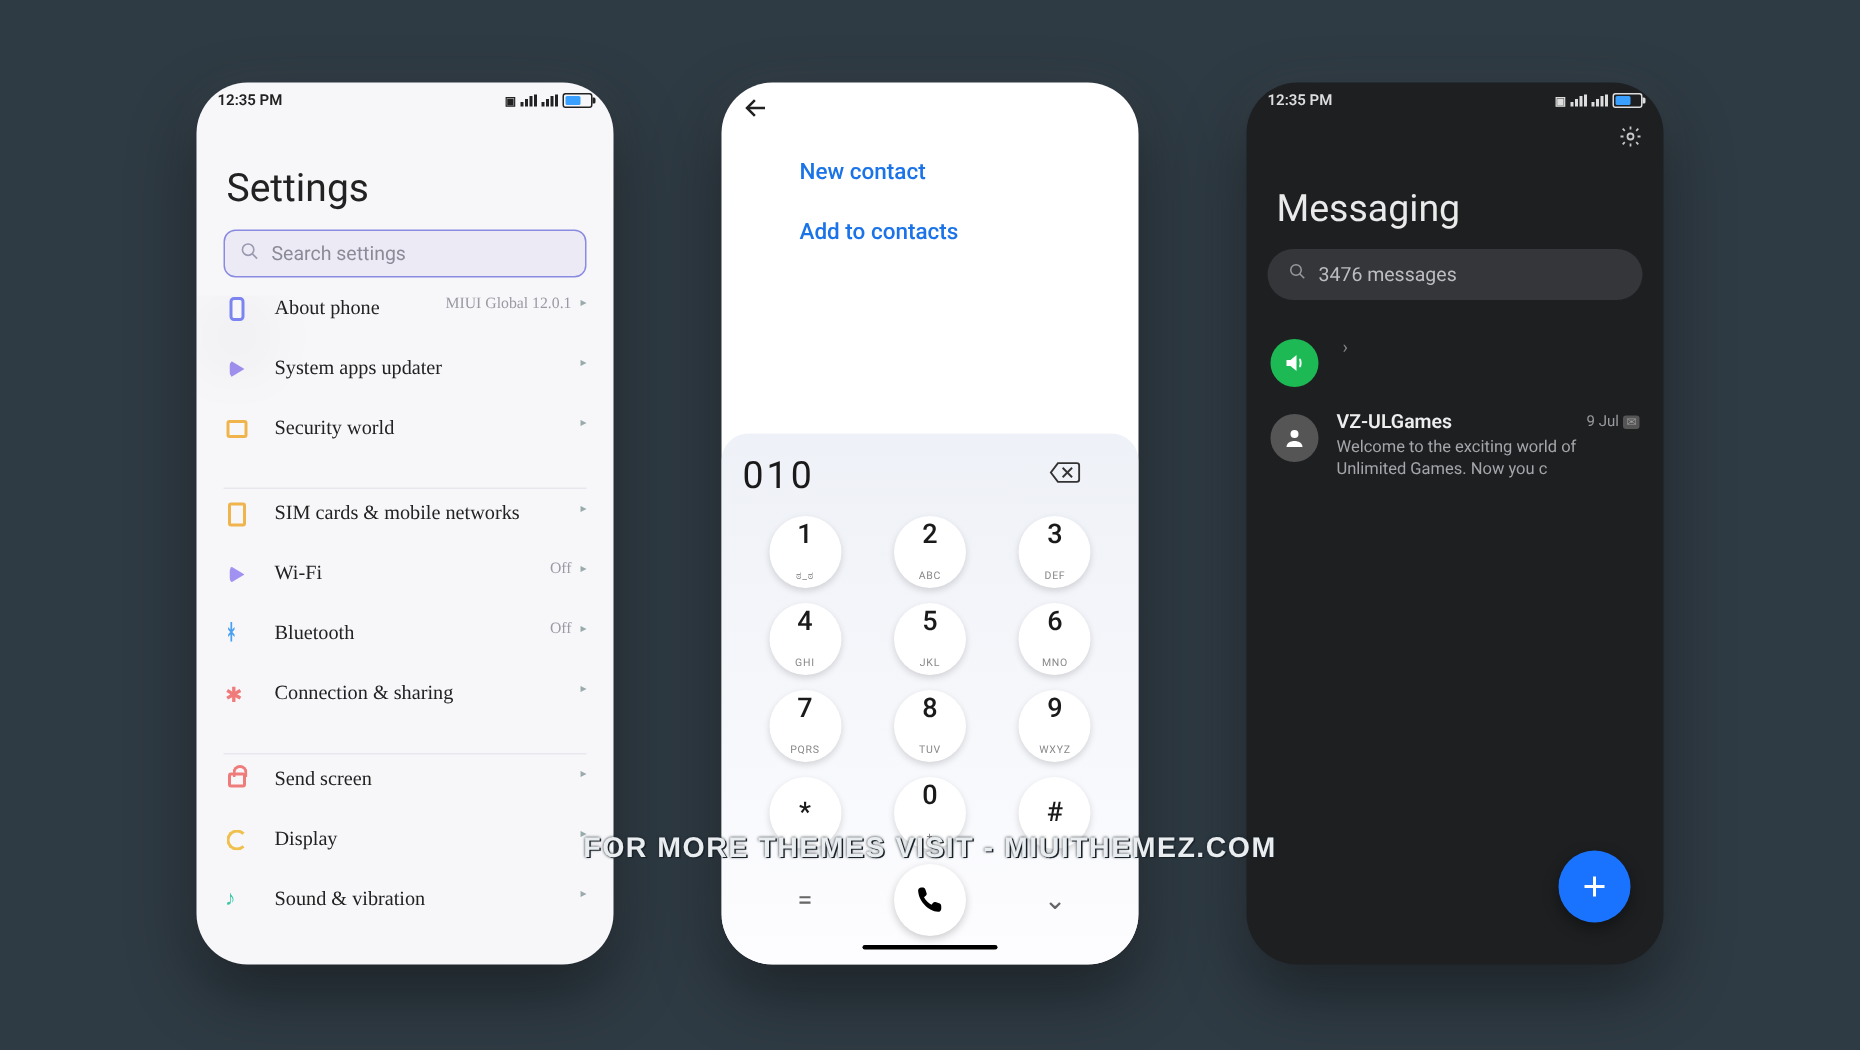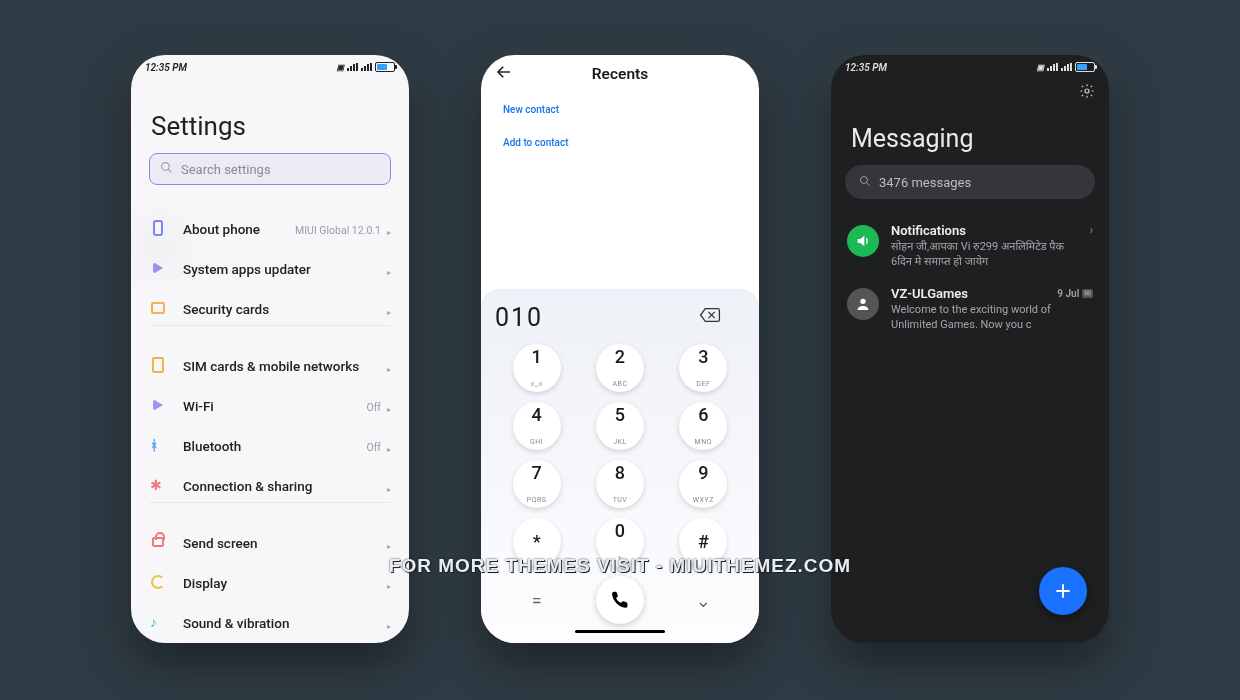--- a/index.html
+++ b/index.html
@@ -32,21 +32,20 @@
 
   
   .status {
     height: 22px;
     display: flex;
     align-items: center;
     justify-content: space-between;
     padding: 2px 14px 0 14px;
     font-size: 10px;
     font-weight: 600;
-    font-style: italic;
   }
   .phone.light .status { color: #222; }
   .phone.dark  .status { color: #ddd; }
   .status .ind { display:flex; align-items:center; gap:3px; }
   .sig { display:inline-flex; align-items:flex-end; gap:1px; height:8px;}
   .sig i { width:2px; background:currentColor; display:inline-block;}
   .sig i:nth-child(1){height:3px}.sig i:nth-child(2){height:5px}.sig i:nth-child(3){height:7px}.sig i:nth-child(4){height:8px}
   .batt {
     width:20px; height:10px; border:1px solid currentColor; border-radius:2px; position:relative;
   }
@@ -59,21 +58,21 @@
     margin: 0 18px 12px 18px;
     border: 1.5px solid #8a8be0;
     background: #eceaf5;
     border-radius: 8px;
     height: 32px;
     display:flex; align-items:center; gap:8px; padding:0 10px;
     color:#8b8b98; font-size:13px;
   }
   .p1-list { flex:1; overflow:hidden; }
   .p1-row {
-    display:flex; align-items:flex-end; height:40px; padding:0 18px 0 18px; font-size:13.5px; color:#222;
+    display:flex; align-items:flex-start; height:40px; padding:0 18px 0 18px; font-size:13.5px; color:#222;font-family:Liberation Serif, serif;
   }
   .p1-row .ic { width:18px; height:18px; margin-right:16px; display:flex;align-items:center;justify-content:center;}
   .p1-row .lbl { flex:1; font-weight:500; }
   .p1-row .val { font-size:10.5px; color:#9a9aa4; margin-right:6px;}
   .p1-row .ch { font-size:8px; color:#9aa; }
   .p1-sep { height:1px; background:#e7e7ee; margin:8px 18px; }
 
   
   .sic { width:16px;height:16px;border-radius:4px; }
   .sic.phone { border:2px solid #7b84f0; width:10px;height:16px;border-radius:3px;}
@@ -85,21 +84,21 @@
   .sic.conn  { color:#f07b7b;font-size:14px;}
   .sic.lock  { width:12px;height:10px;border:2px solid #f07b7b;border-radius:2px;position:relative;}
   .sic.lock::before{content:"";position:absolute;top:-7px;left:1px;width:6px;height:6px;border:2px solid #f07b7b;border-bottom:none;border-radius:6px 6px 0 0;}
   .sic.disp  { width:14px;height:14px;border:2px solid #f0c04d;border-radius:50%;border-right-color:transparent;}
   .sic.sound { color:#3cc7a7;font-size:14px;}
 
   
   .p2-head { display:flex; align-items:center; padding:8px 14px; }
   .p2-back { font-size:18px; }
   .p2-title { flex:1; text-align:center; font-size:15.5px; font-weight:600; margin-left:-18px;}
-  .p2-link { display:block; color:#1a73e8; font-size:10px; font-weight:500; padding:11px 22px;}
+  .p2-link { display:block; color:#1a73e8; font-size:15px; font-weight:500; padding:11px 22px;margin-left:30px;}
   .p2-dial {
     margin-top:auto;
     background: linear-gradient(#eef1f7,#fdfdff);
     border-radius: 18px 18px 0 0;
     padding: 10px 14px 10px 14px;
   }
   .p2-num { font-size:25px; letter-spacing:2px; padding:4px 0 12px 0; position:relative;}
   .p2-bksp { position:absolute; right:24px; top:8px; font-size:14px; color:#444;}
   .p2-grid { display:grid; grid-template-columns:repeat(3,1fr); gap:10px 0; justify-items:center; }
   .p2-key {
@@ -119,21 +118,21 @@
   .p3-title { font-size:25px; font-weight:400; padding:22px 20px 12px 20px; color:#eaeaea;}
   .p3-search {
     margin:0 14px 16px 14px; height:34px; border-radius:18px; background:#34363a;
     display:flex;align-items:center;gap:8px;padding:0 14px;color:#bdbdbf;font-size:13px;
   }
   .p3-row { display:flex; padding:8px 16px; gap:12px; }
   .p3-av { width:32px;height:32px;border-radius:50%;background:#555;display:flex;align-items:center;justify-content:center;flex:none;color:#fff;font-size:15px;margin-top:2px;}
   .p3-av.green{background:#1db954;}
   .p3-body { flex:1; min-width:0;}
   .p3-name { font-size:13px; font-weight:600; color:#eee; display:flex; justify-content:space-between; align-items:center;}
-  .p3-date { font-size:10px; color:#9a9a9e; font-weight:700; display:flex; align-items:center; gap:3px;}
+  .p3-date { font-size:10px; color:#9a9a9e; font-weight:400; display:flex; align-items:center; gap:3px;}
   .p3-prev { font-size:11px; color:#a5a5aa; line-height:1.35; margin-top:2px; }
   .p3-chev { color:#888; font-size:12px; margin-left:4px;}
   .p3-fab {
     position:absolute; right:22px; bottom:28px; width:48px;height:48px;border-radius:50%;
     background:#1a73ff;color:#fff;display:flex;align-items:center;justify-content:center;font-size:26px;
     box-shadow:0 4px 10px rgba(0,0,0,0.4);
   }
 
   
   .wm {
@@ -193,21 +192,21 @@
           <span class="ic">
             <span class="sic apps"></span>
           </span>
           <span class="lbl">System apps updater</span>
           <span class="ch">▸</span>
         </div>
         <div class="p1-row">
           <span class="ic">
             <span class="sic sec"></span>
           </span>
-          <span class="lbl">Security cards</span>
+          <span class="lbl">Security world</span>
           <span class="ch">▸</span>
         </div>
         <div class="p1-sep"></div>
         <div class="p1-row">
           <span class="ic">
             <span class="sic sim"></span>
           </span>
           <span class="lbl">SIM cards &amp; mobile networks</span>
           <span class="ch">▸</span>
         </div>
@@ -260,25 +259,24 @@
   </div>
 
   <div class="phone light" style="background:#fff">
     <div class="p2-head">
       <span class="p2-back">
         <svg width="18" height="18" viewBox="0 0 24 24" fill="none" stroke="#222" stroke-width="2.2">
             <line x1="20" y1="12" x2="4" y2="12"></line>
             <polyline points="11 5 4 12 11 19"></polyline>
           </svg>
       </span>
-      <span class="p2-title">Recents</span>
     </div>
     <div id="p2-links">
         <div class="p2-link">New contact</div>
-        <div class="p2-link">Add to contact</div>
+        <div class="p2-link">Add to contacts</div>
       </div>
     <div class="p2-dial">
       <div class="p2-num">
         <span>010</span>
         <span class="p2-bksp">
           <svg width="22" height="16" viewBox="0 0 28 20" fill="none" stroke="#333" stroke-width="1.6">
               <path d="M8 2 H24 Q26 2 26 4 V16 Q26 18 24 18 H8 L2 10 Z"></path>
               <line x1="12" y1="6" x2="20" y2="14"></line>
               <line x1="20" y1="6" x2="12" y2="14"></line>
             </svg>
@@ -386,27 +384,20 @@
       <span>3476 messages</span>
     </div>
     <div id="p3-list">
         <div class="p3-row">
           <span class="p3-av green">
             <svg width="16" height="16" viewBox="0 0 24 24" fill="#fff">
               <path d="M4 9v6h4l6 5V4L8 9H4z"></path>
               <path d="M17 8c1.5 1 1.5 7 0 8" stroke="#fff" stroke-width="2" fill="none"></path>
             </svg>
           </span>
-          <div class="p3-body">
-            <div class="p3-name">
-              <span>Notifications</span>
-              <span class="p3-date"></span>
-            </div>
-            <div class="p3-prev">सोहन जी,आपका Vi रु299 अनलिमिटेड पैक 6दिन मे समाप्त हो जायेग</div>
-          </div>
           <span class="p3-chev">›</span>
         </div>
         <div class="p3-row">
           <span class="p3-av ">
             <svg width="16" height="16" viewBox="0 0 24 24" fill="#fff">
               <circle cx="12" cy="8" r="4"></circle>
               <path d="M4 21c0-4 4-6 8-6s8 2 8 6"></path>
             </svg>
           </span>
           <div class="p3-body">

